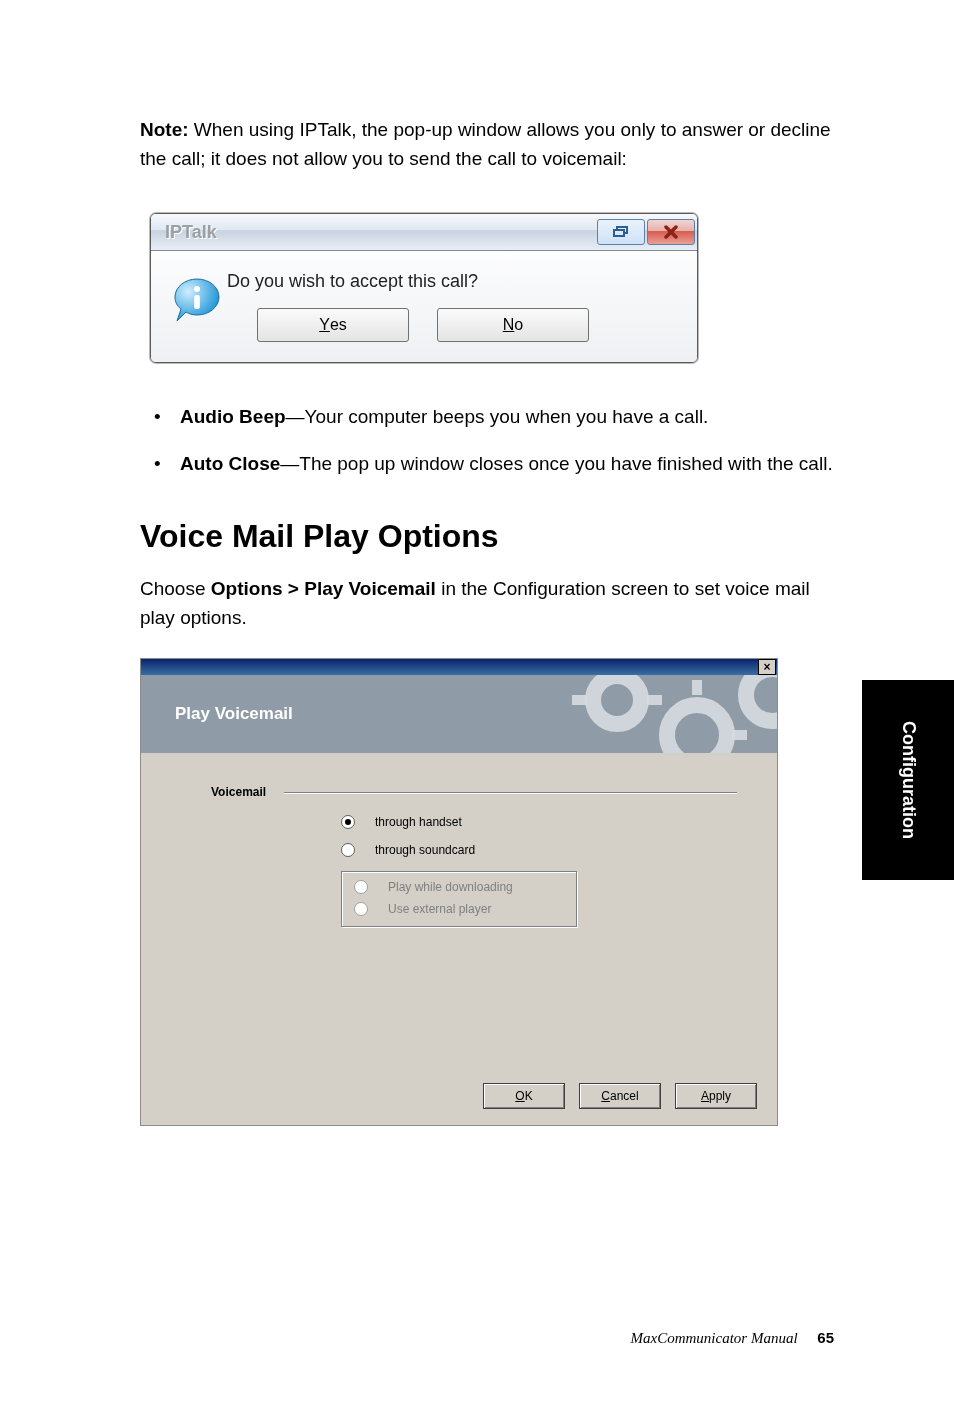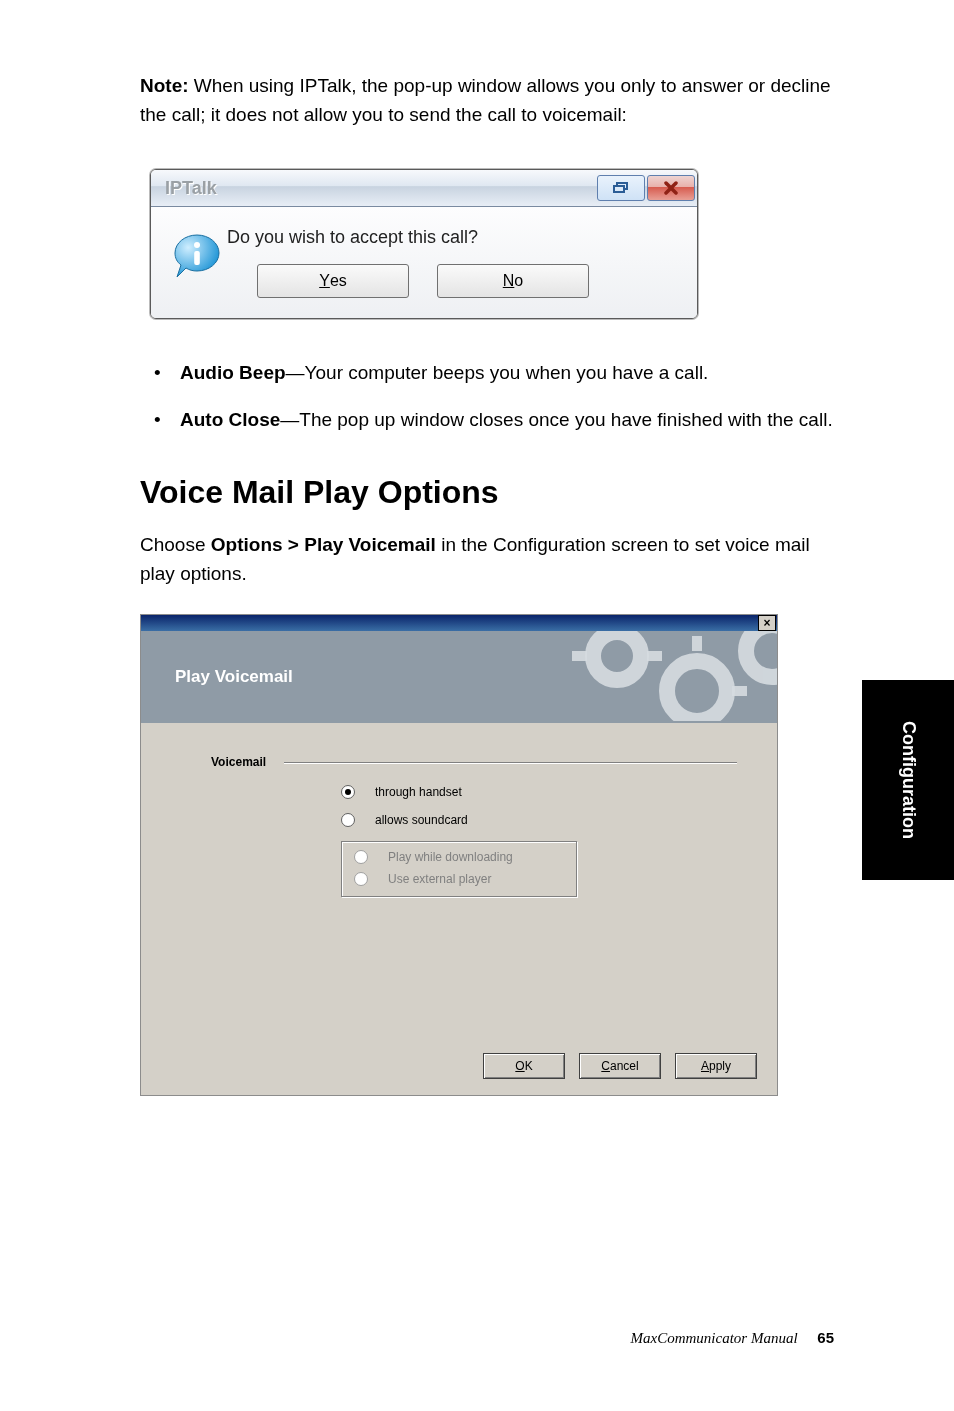--- a/index.html
+++ b/index.html
@@ -6,21 +6,21 @@
     margin: 0;
     padding: 0;
     background: #fff;
     font-family: Verdana, Geneva, sans-serif;
   }
   .page {
     width: 954px;
     height: 1411px;
     position: relative;
     box-sizing: border-box;
-    padding: 72px 120px 0 140px;
+    padding: 116px 120px 0 140px;
   }
   .note {
     font-size: 19px;
     line-height: 1.5;
     margin: 0 0 40px 0;
   }
   .note .note-label {
     font-weight: bold;
   }
 
@@ -152,21 +152,21 @@
     background:#d4d0c8;
     border:1px solid #000;
     margin:0 1px 0 0;
     display:flex;align-items:center;justify-content:center;
     font-size:12px;
     line-height:1;
     color:#000;
     font-weight:bold;
   }
   .pv-header {
-    height: 92px;
+    height: 78px;
     background: #8f9ba6;
     display:flex;
     align-items:center;
     padding-left: 34px;
     color:#fff;
     font-weight:bold;
     font-size:17px;
     position:relative;
     overflow:hidden;
   }
@@ -373,21 +373,21 @@
         <span>Voicemail</span>
         <span class="line"></span>
       </div>
       <div class="pv-options">
         <div class="pv-radio-row">
           <span class="pv-radio selected"></span>
           <span>through handset</span>
         </div>
         <div class="pv-radio-row">
           <span class="pv-radio"></span>
-          <span>allows soundcard</span>
+          <span>through soundcard</span>
         </div>
         <div class="pv-subgroup">
           <div class="pv-radio-row">
             <span class="pv-radio disabled"></span>
             <span>Play while downloading</span>
           </div>
           <div class="pv-radio-row">
             <span class="pv-radio disabled"></span>
             <span>Use external player</span>
           </div>

